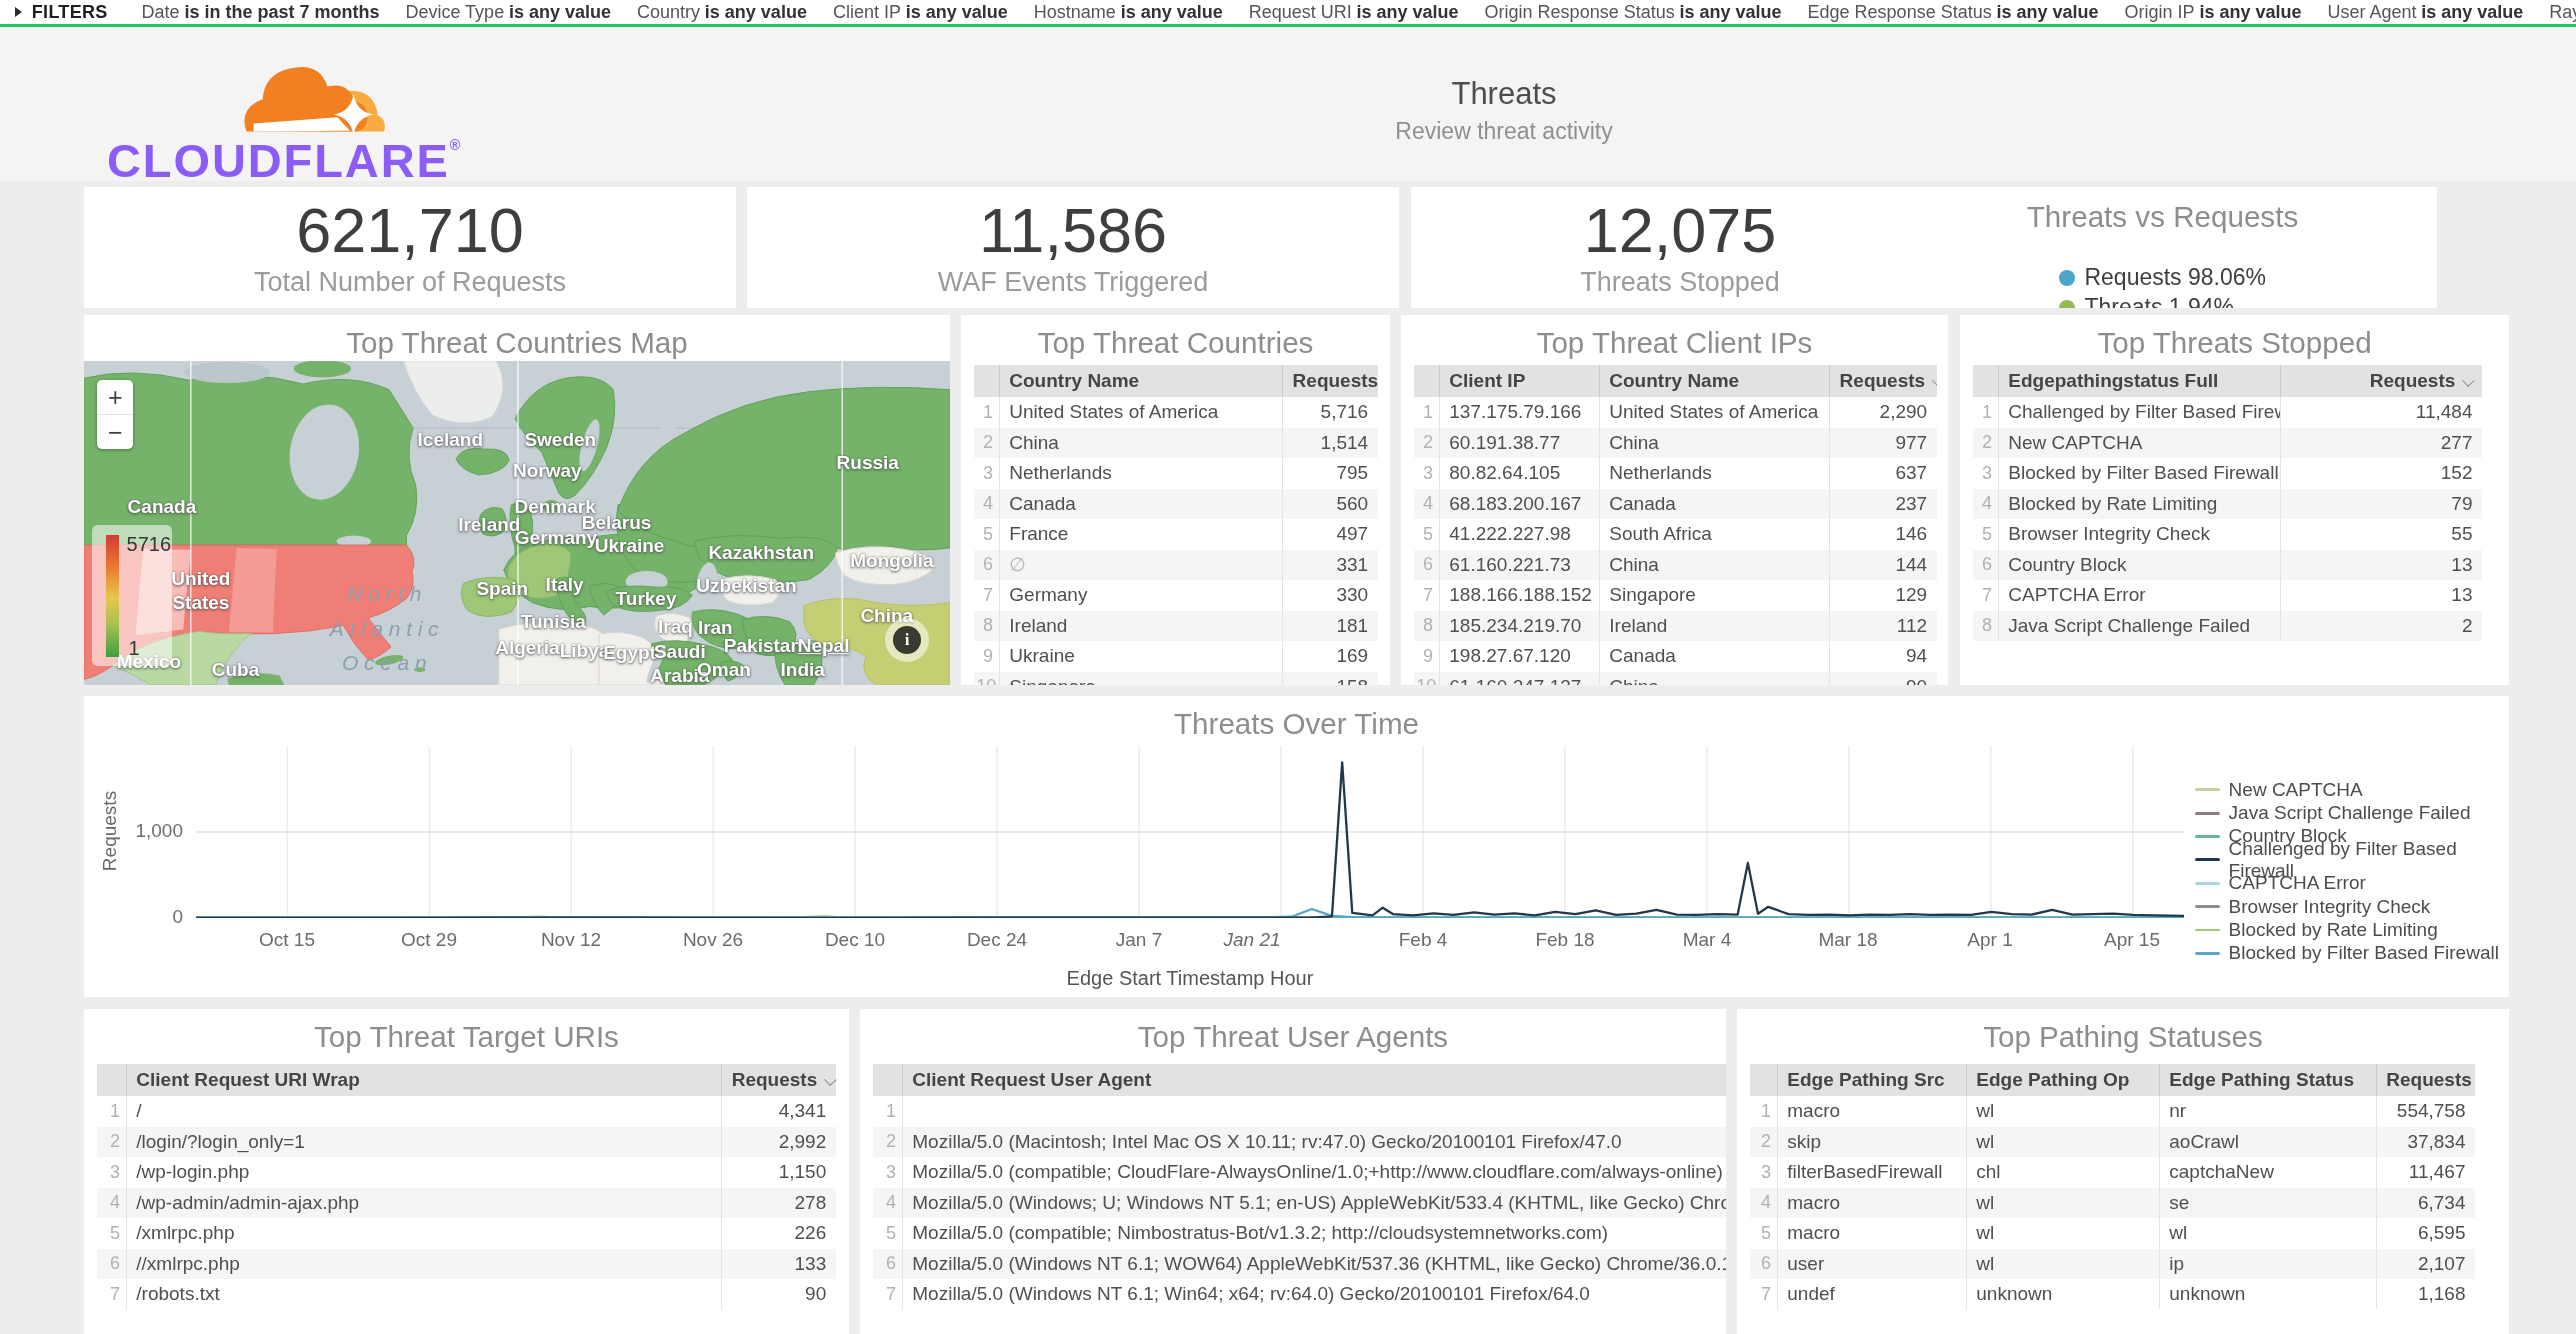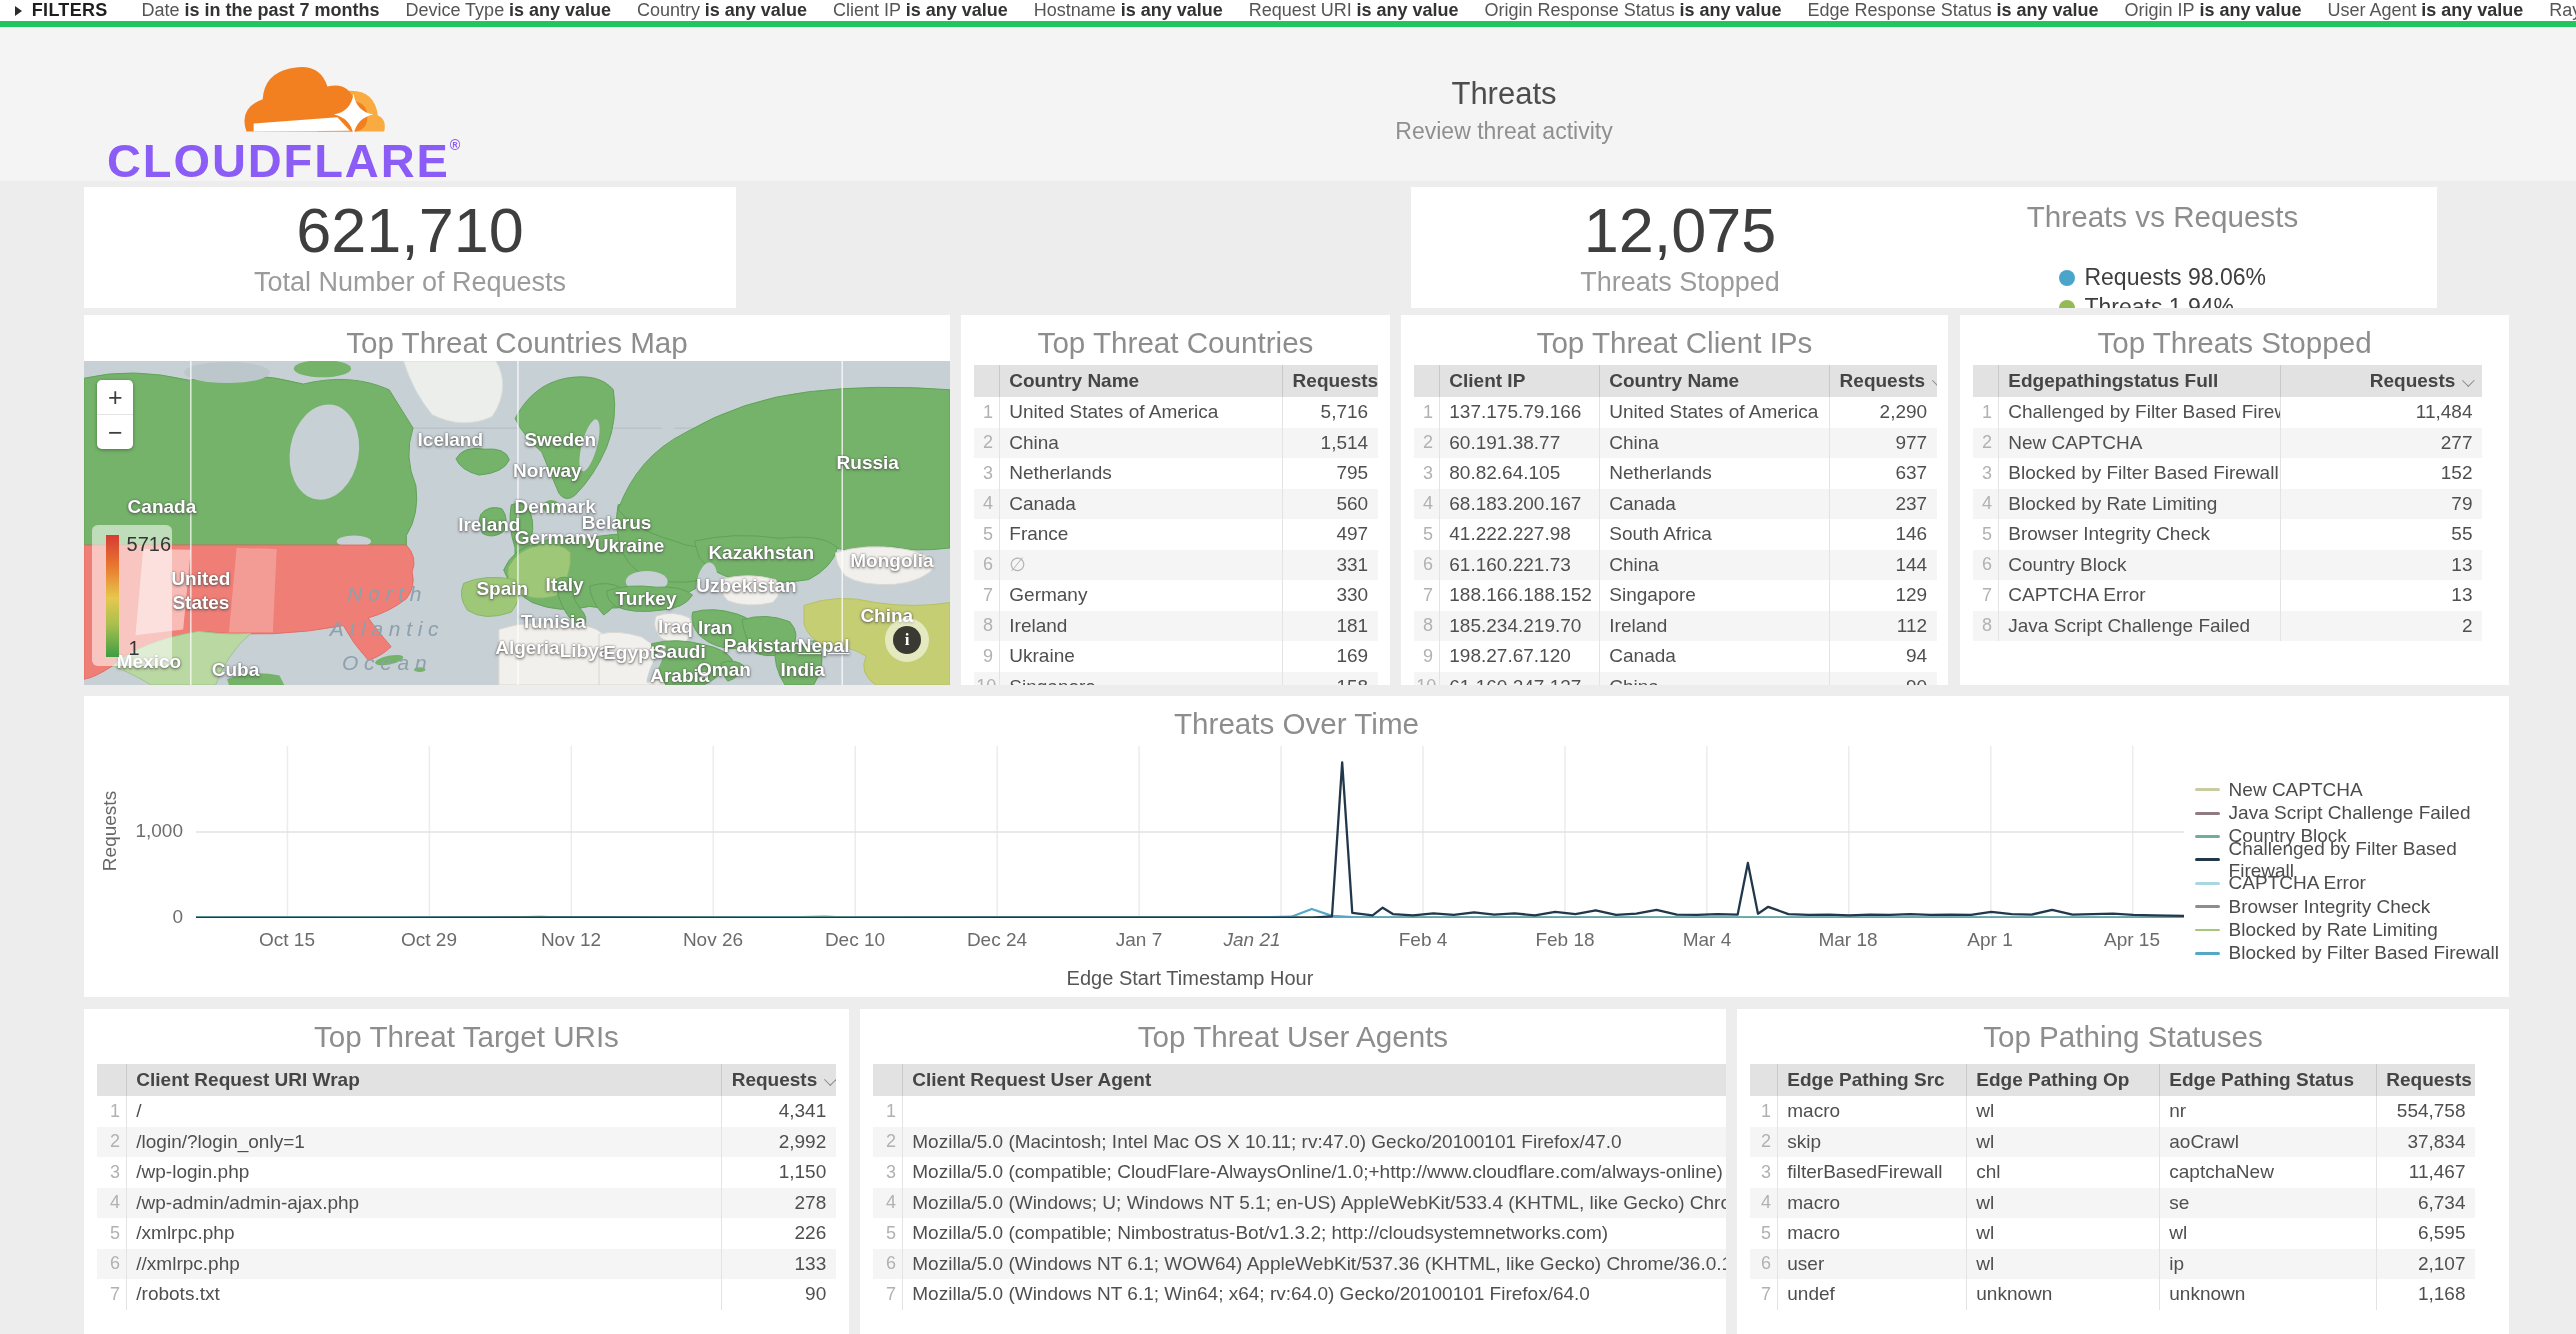--- a/index.html
+++ b/index.html
@@ -1,21 +1,21 @@
 <!DOCTYPE html>
 <html><head>
 <meta charset="utf-8">
 <style>
   html,body{margin:0;padding:0;}
   body{font-family:"Liberation Sans",sans-serif;background:#eeeeee;}
   .page{position:relative;width:2576px;height:1335px;overflow:hidden;background:#ededed;}
 
   
   .filter-bar{position:absolute;left:0;top:0;width:2576px;height:27px;background:#ffffff;
-    border-bottom:6px solid #22c55e;display:flex;align-items:center;white-space:nowrap;overflow:hidden;
+    border-bottom:3px solid #22c55e;display:flex;align-items:center;white-space:nowrap;overflow:hidden;
     font-size:18px;color:#4e4e4e;padding-left:15.3px;box-sizing:border-box;}
   .filters-toggle{display:flex;align-items:center;font-weight:700;color:#1e1e1e;margin-right:34px;letter-spacing:0.3px;cursor:pointer;}
   .tri{width:0;height:0;border-top:5.7px solid transparent;border-bottom:5.7px solid transparent;border-left:7.6px solid #2b2b2b;margin-right:9.5px;}
   .filter-list{display:flex;gap:26px;overflow:hidden;}
   .fi{flex:0 0 auto;}
   .ff{color:#555555;margin-right:4.8px;}
   .fv{font-weight:700;color:#333333;}
 
   
   .band{position:absolute;left:0;top:27px;width:2576px;height:154px;background:#f4f4f4;}
@@ -119,20 +119,24 @@
       <path d="M137 62 Q140 82 159 85 Q140 89 137 108 Q134 89 115 85 Q134 82 137 62 Z" fill="#ffffff"></path>
     </svg>
     <div class="wordmark"><span>CLOUDFLARE</span><sup>®</sup></div>
   </div>
   <div class="page-title">Threats</div>
   <div class="page-subtitle">Review threat activity</div>
 
   <div class="card stat-card" style="left:84px;top:187px;width:652px;height:121px">
     <div class="stat-value">621,710</div>
     <div class="stat-label">Total Number of Requests</div>
+  </div>
+  <div class="card stat-card" style="left:747px;top:187px;width:652px;height:121px">
+    <div class="stat-value">11,586</div>
+    <div class="stat-label">WAF Events Triggered</div>
   </div>
   <div class="card stat-card" style="left:1411px;top:187px;width:538px;height:121px">
     <div class="stat-value">12,075</div>
     <div class="stat-label">Threats Stopped</div>
   </div>
   <div class="card" style="left:1888px;top:187px;width:549px;height:121px">
     <div class="tvr-title">Threats vs Requests</div>
     <div class="tvr-legend">
         <div class="tvr-item">
           <span class="dot" style="background: rgb(75, 165, 203);"></span>

